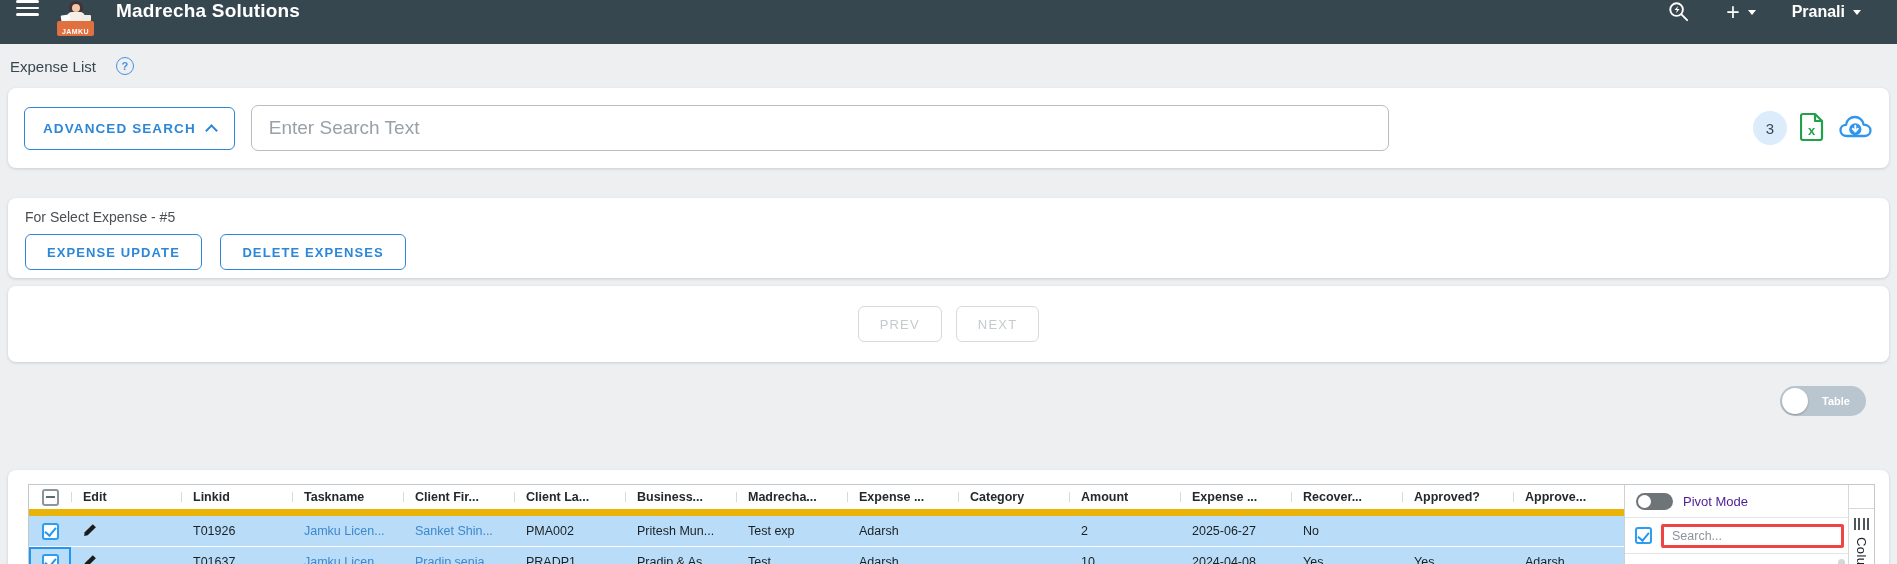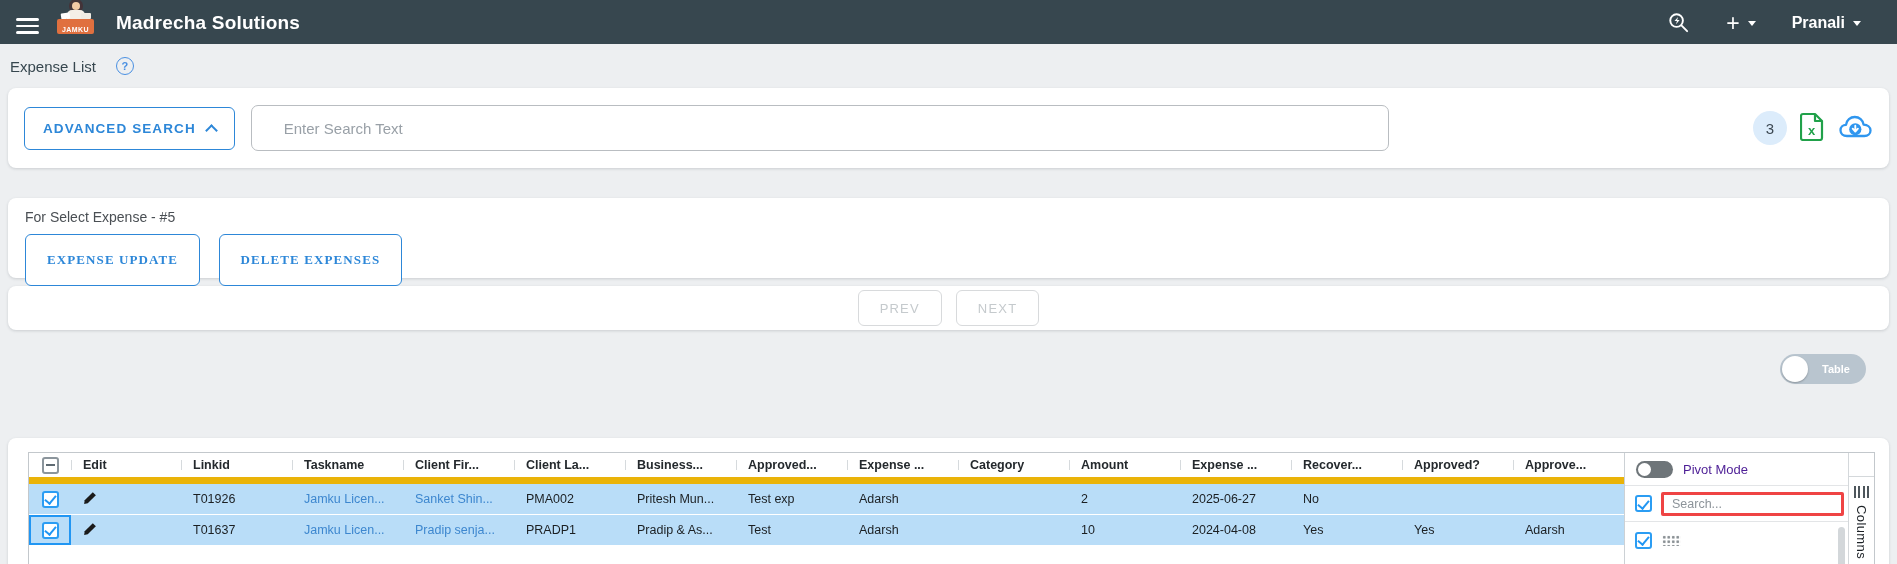--- a/index.html
+++ b/index.html
@@ -1,20 +1,20 @@
 <!DOCTYPE html>
 <html><head>
 <meta charset="utf-8">
 <style>
   * { margin:0; padding:0; box-sizing:border-box; }
   html,body { width:1897px; height:564px; overflow:hidden; }
   body { font-family:"Liberation Sans", sans-serif; background:#edeff1; position:relative; }
 
   
-  .topbar { height:44px; background:#37474f; display:flex; align-items:flex-end; padding:10px 16px; gap:14px; }
+  .topbar { height:44px; background:#37474f; display:flex; align-items:flex-start; padding:0 16px; gap:14px; }
   .hamburger { width:23px; height:16px; display:flex; flex-direction:column; justify-content:space-between; cursor:pointer; }
   .hamburger i { display:block; height:2.6px; background:#fff; border-radius:2px; }
   .logo { width:37px; height:36px; position:relative; margin-left:4px; flex:none; }
   .logo .hair { position:absolute; top:1px; left:12px; width:14px; height:13px; background:#433338; border-radius:50% 50% 42% 42%; }
   .logo .face { position:absolute; top:4px; left:15px; width:8px; height:8px; background:#f3c9a5; border-radius:50%; }
   .logo .body { position:absolute; top:12px; left:10px; width:18px; height:10px; background:#f4efe7; border-radius:5px 5px 0 0; }
   .logo .paper { position:absolute; top:15px; left:4px; width:9px; height:6px; background:#fff; border-radius:1px; transform:rotate(-8deg); }
   .logo .laptop { position:absolute; top:15px; right:3px; width:10px; height:6px; background:#efece4; border-radius:1px; }
   .logo .desk { position:absolute; bottom:0; left:0; width:37px; height:15px; background:#e0703f; border-radius:2px; display:flex; align-items:flex-end; justify-content:center; }
   .logo .desk span { font-size:7px; font-weight:bold; color:#fff; letter-spacing:.4px; line-height:9px; }
@@ -29,33 +29,33 @@
   .page-head { height:44px; display:flex; align-items:center; gap:20px; padding:0 10px; }
   .page-title { font-size:15px; color:#37474f; }
   .help-icon { width:18px; height:18px; border:1.6px solid #4a90e2; border-radius:50%; color:#4a90e2; font-size:11px; font-weight:bold; display:flex; align-items:center; justify-content:center; cursor:pointer; }
 
   
   .card { background:#fff; border-radius:8px; box-shadow:0 1px 3px rgba(45,55,65,.18); margin:0 8px; }
 
   .search-card { height:80px; display:flex; align-items:center; padding:0 16px; gap:16px; }
   .adv-btn { height:43px; padding:0 18px; border:1.5px solid #2d87d8; border-radius:6px; background:#fff; color:#2d87d8; font-size:13.5px; font-weight:600; letter-spacing:1.1px; display:flex; align-items:center; gap:11px; cursor:pointer; font-family:inherit; }
   .chev-up { width:9px; height:9px; border-left:2.6px solid #2d87d8; border-top:2.6px solid #2d87d8; transform:rotate(45deg); margin-top:4px; }
-  .search-input { width:1138px; height:46px; border:1px solid #b9bdc1; border-radius:7px; font-size:15px; padding:0 32px; color:#333; font-family:inherit; outline:none; }
+  .search-input { width:1138px; height:46px; border:1px solid #b9bdc1; border-radius:7px; font-size:19px; padding:0 17px; color:#333; font-family:inherit; outline:none; }
   .search-input::placeholder { color:#99a0a7; }
   .search-right { margin-left:auto; display:flex; align-items:center; gap:13px; }
   .count-badge { width:34px; height:34px; border-radius:50%; background:#dcecfb; color:#3c4852; font-size:15px; display:flex; align-items:center; justify-content:center; }
   .icon-btn { background:none; border:none; padding:0; cursor:pointer; display:flex; align-items:center; }
 
   .gap-lg { height:30px; } .gap-sm { height:8px; }
 
   .bulk-card { height:80px; padding:9px 17px 0; }
   .bulk-label { font-size:14px; color:#4a4f54; margin:2px 0 9px; }
-  .btn-outline { height:52px; padding:0 21px; border:1.5px solid #2d87d8; border-radius:6px; background:#fff; color:#2d87d8; font-size:13px; font-weight:600; letter-spacing:1.1px; margin-right:14px; cursor:pointer; font-family:Liberation Serif, serif; }
-
-  .pager-card { height:44px; display:flex; align-items:center; justify-content:center; gap:14px; }
+  .btn-outline { height:36px; padding:0 21px; border:1.5px solid #2d87d8; border-radius:6px; background:#fff; color:#2d87d8; font-size:13px; font-weight:600; letter-spacing:1.1px; margin-right:14px; cursor:pointer; font-family:Liberation Sans, sans-serif; }
+
+  .pager-card { height:76px; display:flex; align-items:center; justify-content:center; gap:14px; }
   .btn-disabled { height:36px; padding:0 21px; border:1px solid #d8dadc; border-radius:6px; background:#fff; color:#c5cacd; font-size:13px; letter-spacing:1.2px; font-family:inherit; }
 
   
   .toggle-row { height:108px; display:flex; justify-content:flex-end; align-items:flex-start; padding:24px 31px 0; }
   .table-toggle { width:86px; height:30px; border-radius:15px; background:#b9c5cf; display:flex; align-items:center; padding:0 2px; cursor:pointer; }
   .table-toggle .knob { width:26px; height:26px; border-radius:50%; background:#fff; box-shadow:0 1px 2px rgba(0,0,0,.25); flex:none; }
   .table-toggle .lbl { flex:1; text-align:center; color:#fff; font-size:11px; font-weight:600; }
 
   
   .table-card { height:200px; padding:14px 0 0 20px; }
@@ -199,21 +199,21 @@
       <div class="grow hrow">
         <div class="hcell cb-cell">
             <span class="cb indet"></span>
           </div>
         <div class="hcell">Edit</div>
         <div class="hcell">Linkid</div>
         <div class="hcell">Taskname</div>
         <div class="hcell">Client Fir...</div>
         <div class="hcell">Client La...</div>
         <div class="hcell">Business...</div>
-        <div class="hcell">Approved...</div>
+        <div class="hcell">Madrecha...</div>
         <div class="hcell">Expense ...</div>
         <div class="hcell">Category</div>
         <div class="hcell">Amount</div>
         <div class="hcell">Expense ...</div>
         <div class="hcell">Recover...</div>
         <div class="hcell">Approved?</div>
         <div class="hcell">Approve...</div>
       </div>
 
       <div class="grow drow">

